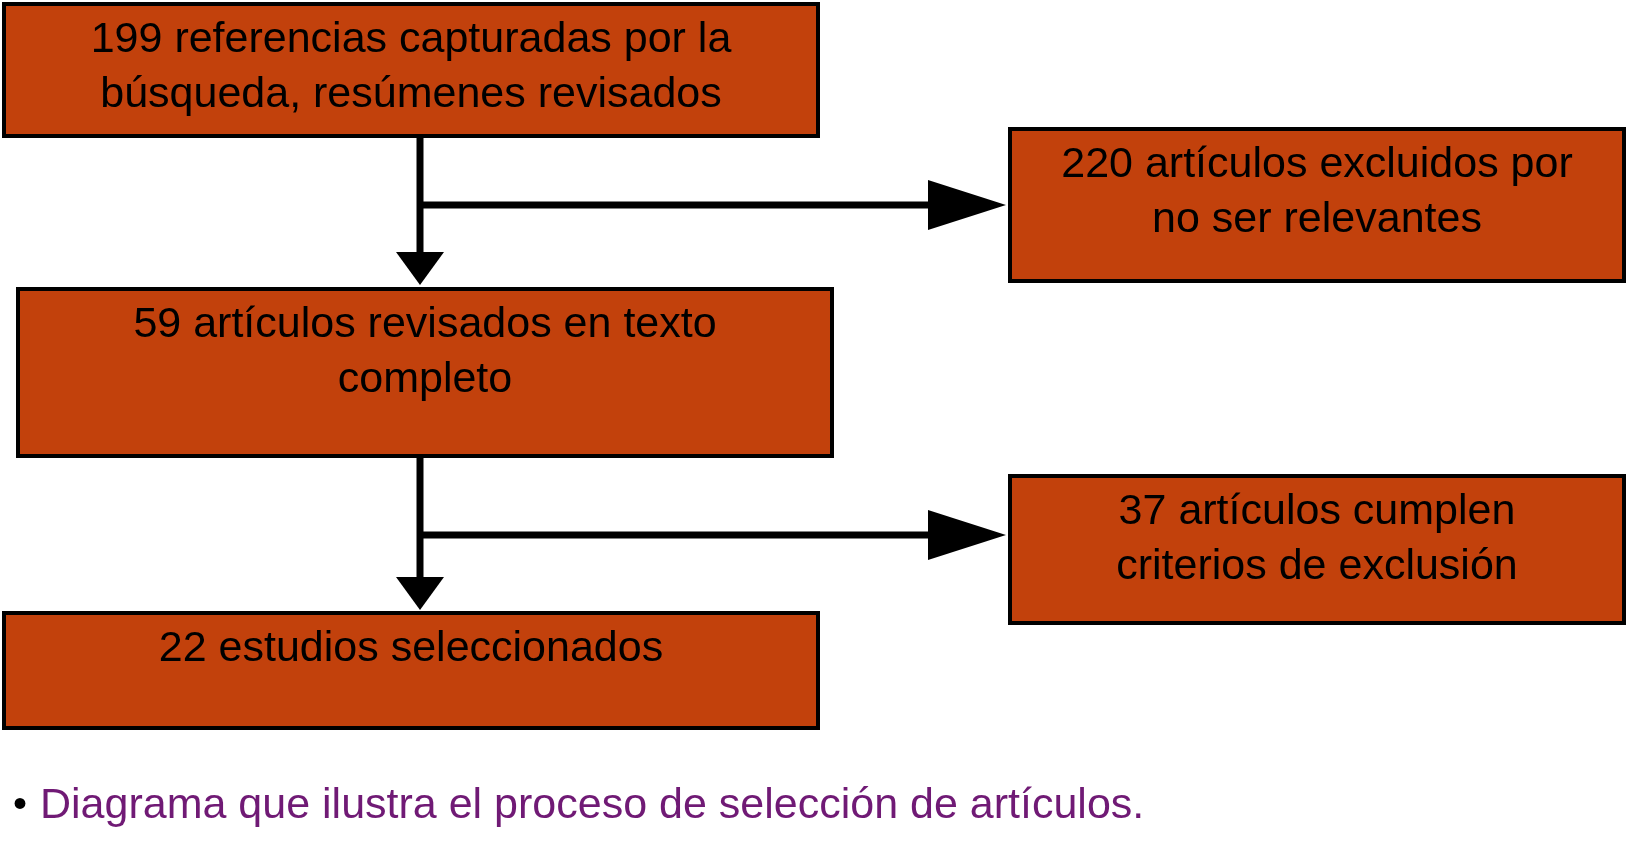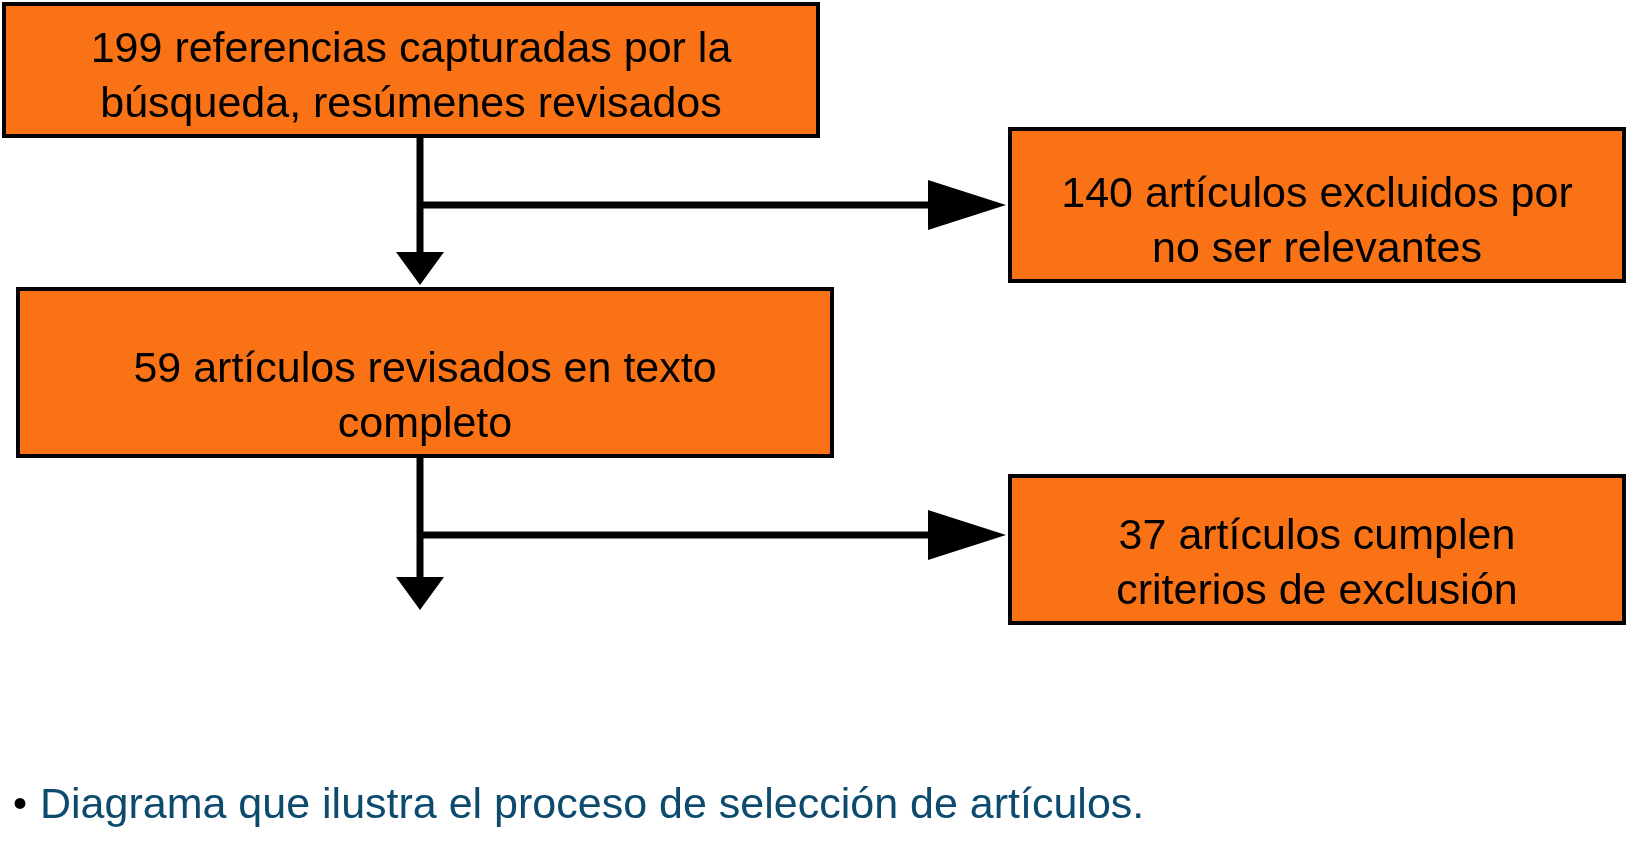--- a/index.html
+++ b/index.html
@@ -15,23 +15,23 @@
     position: relative;
     width: 1628px;
     height: 848px;
     background: #ffffff;
     overflow: hidden;
   }
   .flow-box {
     position: absolute;
     box-sizing: border-box;
     border: 4px solid #000000;
-    background: #f97316;
+    background: #c2410c;
     display: flex;
-    align-items: flex-end;
+    align-items: flex-start;
     justify-content: center;
     text-align: center;
     font-size: 43px;
     line-height: 1.28;
     color: #000000;
     padding: 4px 10px;
   }
   .flow-box .box-text {
     display: block;
     width: 100%;
@@ -68,21 +68,21 @@
     width: 40px;
     flex: 0 0 40px;
     text-align: center;
     font-size: 40px;
     line-height: 50px;
     color: #000000;
   }
   #caption-text {
     font-size: 43px;
     line-height: 50px;
-    color: #0c4a6e;
+    color: #701a75;
     white-space: nowrap;
   }
 </style>
 </head>
 <body>
 
 <div id="page">
 
   <svg id="connectors" viewBox="0 0 1628 848" width="1628" height="848" xmlns="http://www.w3.org/2000/svg">
 
@@ -106,33 +106,36 @@
       <polygon points="1006,535 928,510 928,560" fill="#000000"></polygon>
     </g>
   </svg>
 
   <div class="flow-box" id="box-captured">
     <span class="box-text">199 referencias capturadas por la
 búsqueda, resúmenes revisados</span>
   </div>
 
   <div class="flow-box" id="box-excluded">
-    <span class="box-text">140 artículos excluidos por
+    <span class="box-text">220 artículos excluidos por
 no ser relevantes</span>
   </div>
 
   <div class="flow-box" id="box-fulltext">
     <span class="box-text">59 artículos revisados en texto
 completo</span>
   </div>
 
   <div class="flow-box" id="box-criteria">
     <span class="box-text">37 artículos cumplen
 criterios de exclusión</span>
   </div>
 
+  <div class="flow-box" id="box-selected">
+    <span class="box-text">22 estudios seleccionados</span>
+  </div>
 
   <div id="caption-row">
     <span id="caption-bullet">•</span>
     <span id="caption-text">Diagrama que ilustra el proceso de selección de artículos.</span>
   </div>
 
 </div>
 
 </body></html>

